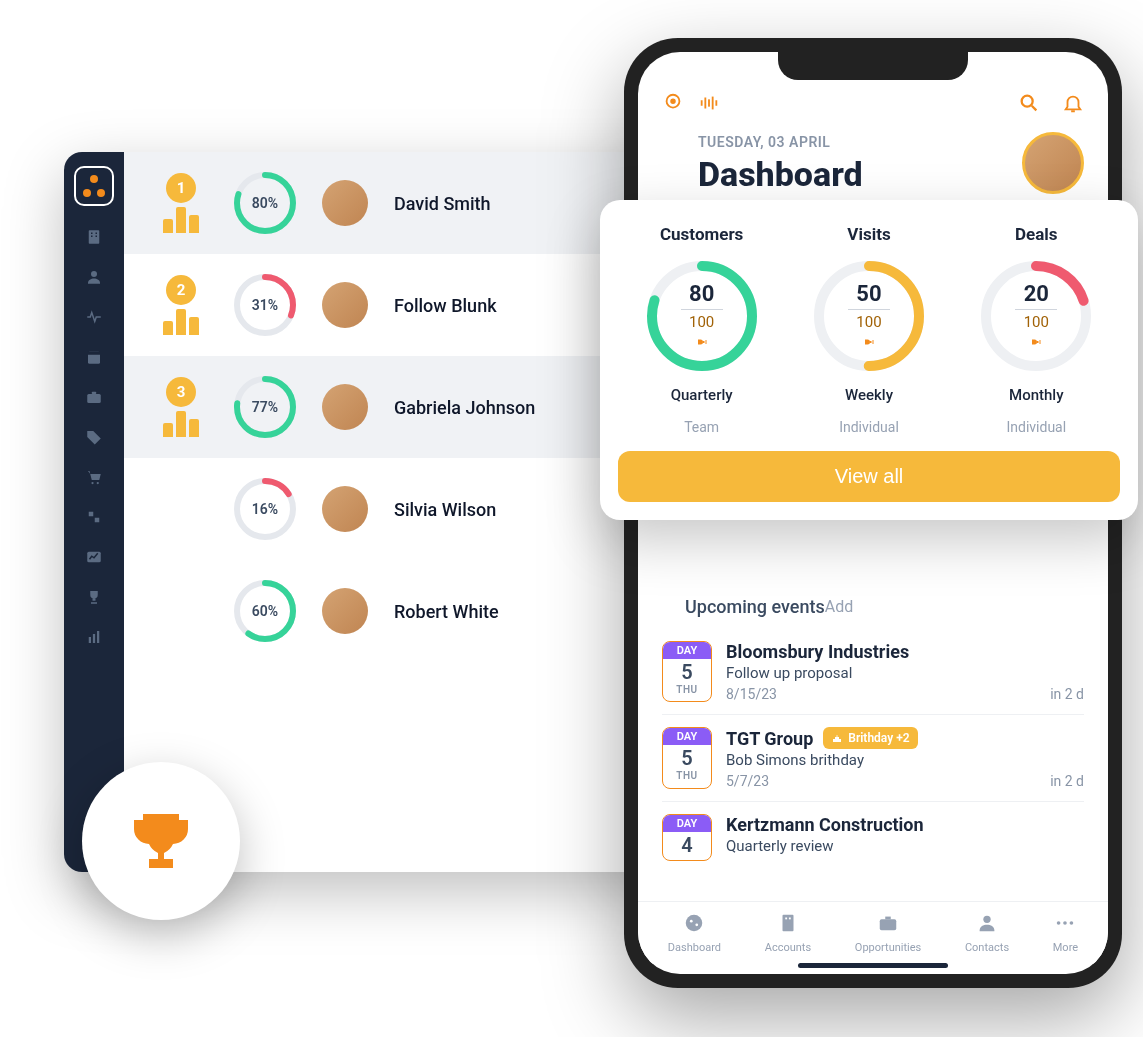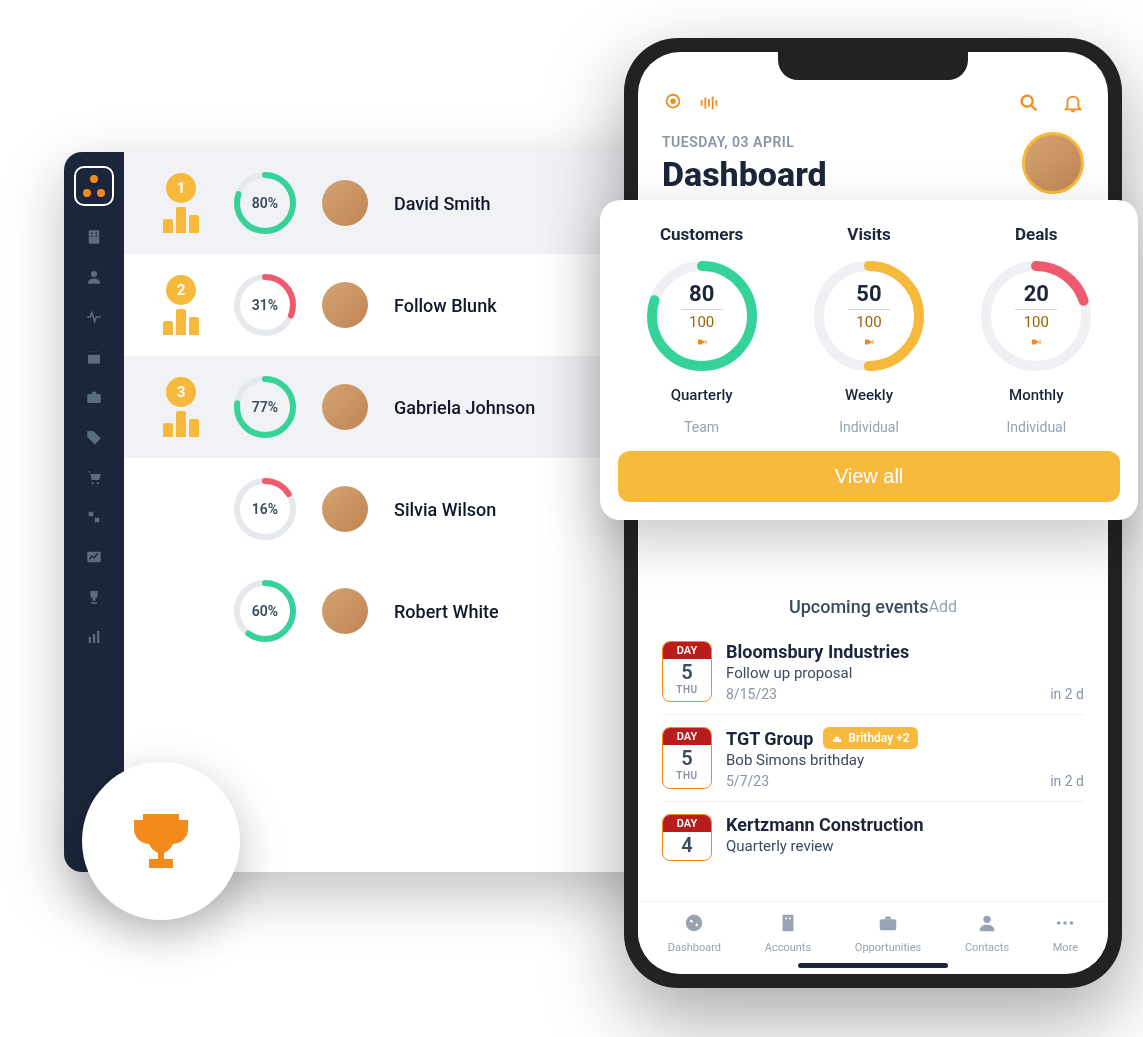--- a/index.html
+++ b/index.html
@@ -145,21 +145,21 @@
   width: 190px; height: 28px; background:#222;
   border-radius: 0 0 20px 20px; z-index:10;
 }
 .phone-top {
   padding: 40px 24px 0;
   display:flex; justify-content:space-between; align-items:center;
 }
 .top-icons-left { display:flex; gap:14px; align-items:center; color:#f38b1c; }
 .top-icons-right { display:flex; gap:22px; align-items:center; color:#f38b1c; }
 .top-icons-left svg, .top-icons-right svg { width:22px; height:22px; }
-.phone-header { padding: 14px 24px 8px; display:flex; justify-content:space-between; align-items:flex-end; }
+.phone-header { padding: 14px 24px 8px; display:flex; justify-content:space-between; align-items:flex-end;margin-left:36px; }
 .date-line { font-size: 14px; color:#8894a6; font-weight:600; letter-spacing:0.5px; }
 .dash-title { font-size: 34px; font-weight:800; color:#1b263a; margin-top:4px; }
 .profile-avatar { width:62px; height:62px; border-radius:50%; border:3px solid #f6b93b; background:linear-gradient(135deg,#d4a373,#c08552); }
 
 .kpi-card {
   position:absolute;
   left: 600px; top: 200px;
   width: 538px;
   background:#fff;
   border-radius:20px;
@@ -186,30 +186,30 @@
   margin-top:16px; width:100%;
   background:#f6b93b; color:#fff;
   font-size:20px; font-weight:500;
   padding:14px; border:none; border-radius:12px;
   cursor:pointer;
 }
 
 .events-section {
   position:absolute; top: 544px; left:24px; right:24px;
 }
-.events-header { display:flex; justify-content:center; align-items:center; padding:0 4px 12px; }
+.events-header { display:flex; justify-content:flex-start; align-items:center; padding:0 4px 12px;margin-left:19px; }
 .events-title { font-size:18px; color:#3a4a60; font-weight:500;}
 .events-add { font-size:16px; color:#97a2b3; cursor:pointer;}
 .event-row { display:flex; gap:14px; padding:12px 0; border-top:1px solid #eef0f3; }
 .event-row:first-of-type { border-top:none; }
 .day-box {
   width:50px; border:1px solid #f38b1c; border-radius:8px; overflow:hidden;
   display:flex; flex-direction:column; align-items:center; font-weight:600;
 }
-.day-box-head { width:100%; background:#b91c1c; color:#fff; font-size:11px; text-align:center; padding:2px 0; }
+.day-box-head { width:100%; background:#8b5cf6; color:#fff; font-size:11px; text-align:center; padding:2px 0; }
 .day-box-num { font-size:20px; color:#3a4a60; padding:1px 0 0;}
 .day-box-wk { font-size:10px; color:#8894a6; padding-bottom:3px; letter-spacing:0.5px;}
 .event-body { flex:1; }
 .event-name { font-size:18px; font-weight:700; color:#1b263a; display:flex; align-items:center; gap:10px;}
 .event-sub { font-size:15px; color:#3a4a60; margin-top:2px;}
 .event-foot { display:flex; justify-content:space-between; font-size:14px; color:#8894a6; margin-top:4px;}
 .birthday-badge {
   background:#f6b93b; color:#fff; font-size:12px; font-weight:600;
   padding:4px 8px; border-radius:6px; display:inline-flex; align-items:center; gap:5px;
 }

